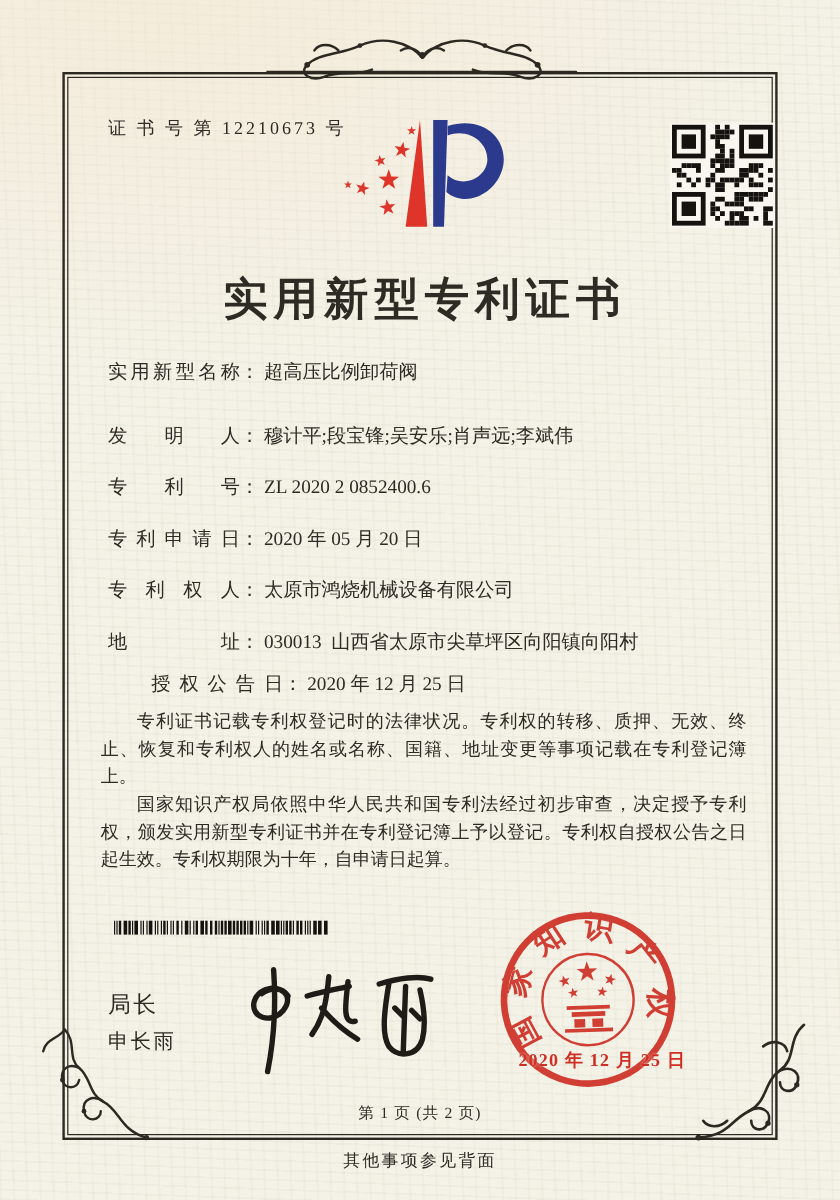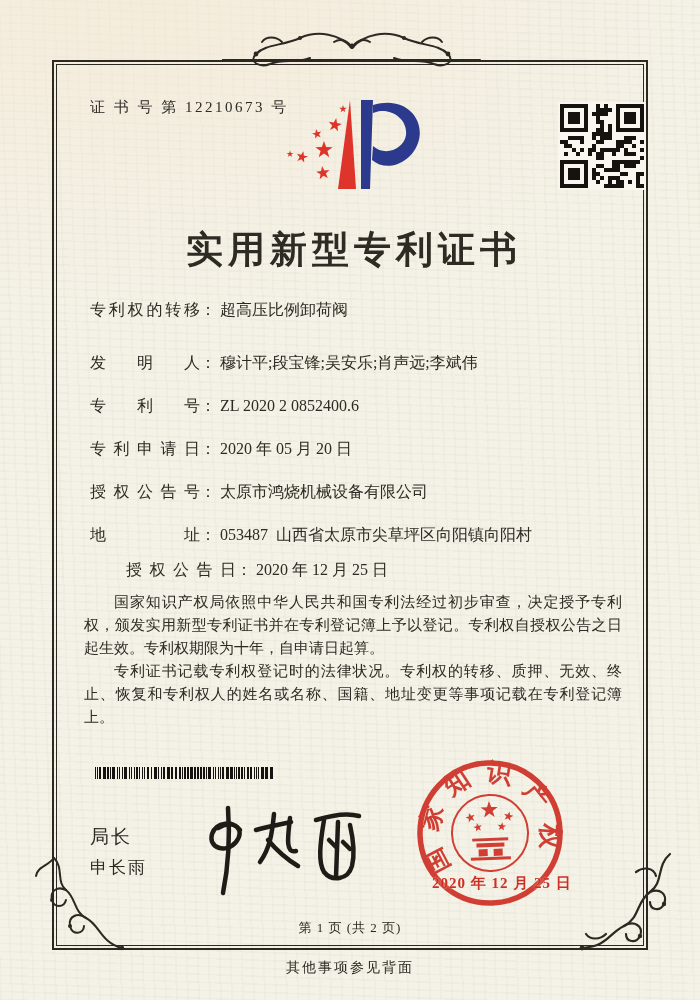--- a/index.html
+++ b/index.html
@@ -245,45 +245,45 @@
       <rect x="66" y="10" width="12" height="12" fill="#151310"></rect>
       <rect x="2" y="58" width="28" height="28"></rect>
       <rect x="6" y="62" width="20" height="20" fill="#f8f6ef"></rect>
       <rect x="10" y="66" width="12" height="12" fill="#151310"></rect>
     </g>
 </svg>
 
 <h1 class="title">实用新型专利证书</h1>
 
 <div class="frow" style="top:300px;">
-  <span class="flabel">专利权的转移</span><span class="fcolon">：</span><span class="fval">超高压比例卸荷阀</span>
+  <span class="flabel">实用新型名称</span><span class="fcolon">：</span><span class="fval">超高压比例卸荷阀</span>
 </div>
 <div class="frow" style="top:353px;">
   <span class="flabel">发明人</span><span class="fcolon">：</span><span class="fval">穆计平;段宝锋;吴安乐;肖声远;李斌伟</span>
 </div>
 <div class="frow" style="top:396px;">
   <span class="flabel">专利号</span><span class="fcolon">：</span><span class="fval">ZL 2020 2 0852400.6</span>
 </div>
 <div class="frow" style="top:439px;">
   <span class="flabel">专利申请日</span><span class="fcolon">：</span><span class="fval">2020 年 05 月 20 日</span>
 </div>
 <div class="frow" style="top:482px;">
-  <span class="flabel">授权公告号</span><span class="fcolon">：</span><span class="fval">太原市鸿烧机械设备有限公司</span>
+  <span class="flabel">专利权人</span><span class="fcolon">：</span><span class="fval">太原市鸿烧机械设备有限公司</span>
 </div>
 <div class="frow" style="top:525px;">
-  <span class="flabel">地址</span><span class="fcolon">：</span><span class="fval">053487  山西省太原市尖草坪区向阳镇向阳村</span>
+  <span class="flabel">地址</span><span class="fcolon">：</span><span class="fval">030013  山西省太原市尖草坪区向阳镇向阳村</span>
 </div>
 
 <div class="frow" style="top:560px;width:540px;margin-left:36px;">
   <span class="flabel">授权公告日</span><span class="fcolon">：</span><span class="fval">2020 年 12 月 25 日</span>
 </div>
 
 <div class="paras">
+  <p>专利证书记载专利权登记时的法律状况。专利权的转移、质押、无效、终止、恢复和专利权人的姓名或名称、国籍、地址变更等事项记载在专利登记簿上。</p>
   <p>国家知识产权局依照中华人民共和国专利法经过初步审查，决定授予专利权，颁发实用新型专利证书并在专利登记簿上予以登记。专利权自授权公告之日起生效。专利权期限为十年，自申请日起算。</p>
-  <p>专利证书记载专利权登记时的法律状况。专利权的转移、质押、无效、终止、恢复和专利权人的姓名或名称、国籍、地址变更等事项记载在专利登记簿上。</p>
 </div>
 
 <svg class="barcode" width="180" height="12" viewBox="0 0 180 12">
   <g id="barcode-bars" fill="#151310">
       <rect x="0" y="0" width="1" height="12"></rect>
       <rect x="2" y="0" width="1" height="12"></rect>
       <rect x="4" y="0" width="2" height="12"></rect>
       <rect x="8" y="0" width="3" height="12"></rect>
       <rect x="12" y="0" width="2" height="12"></rect>
       <rect x="15" y="0" width="1" height="12"></rect>

